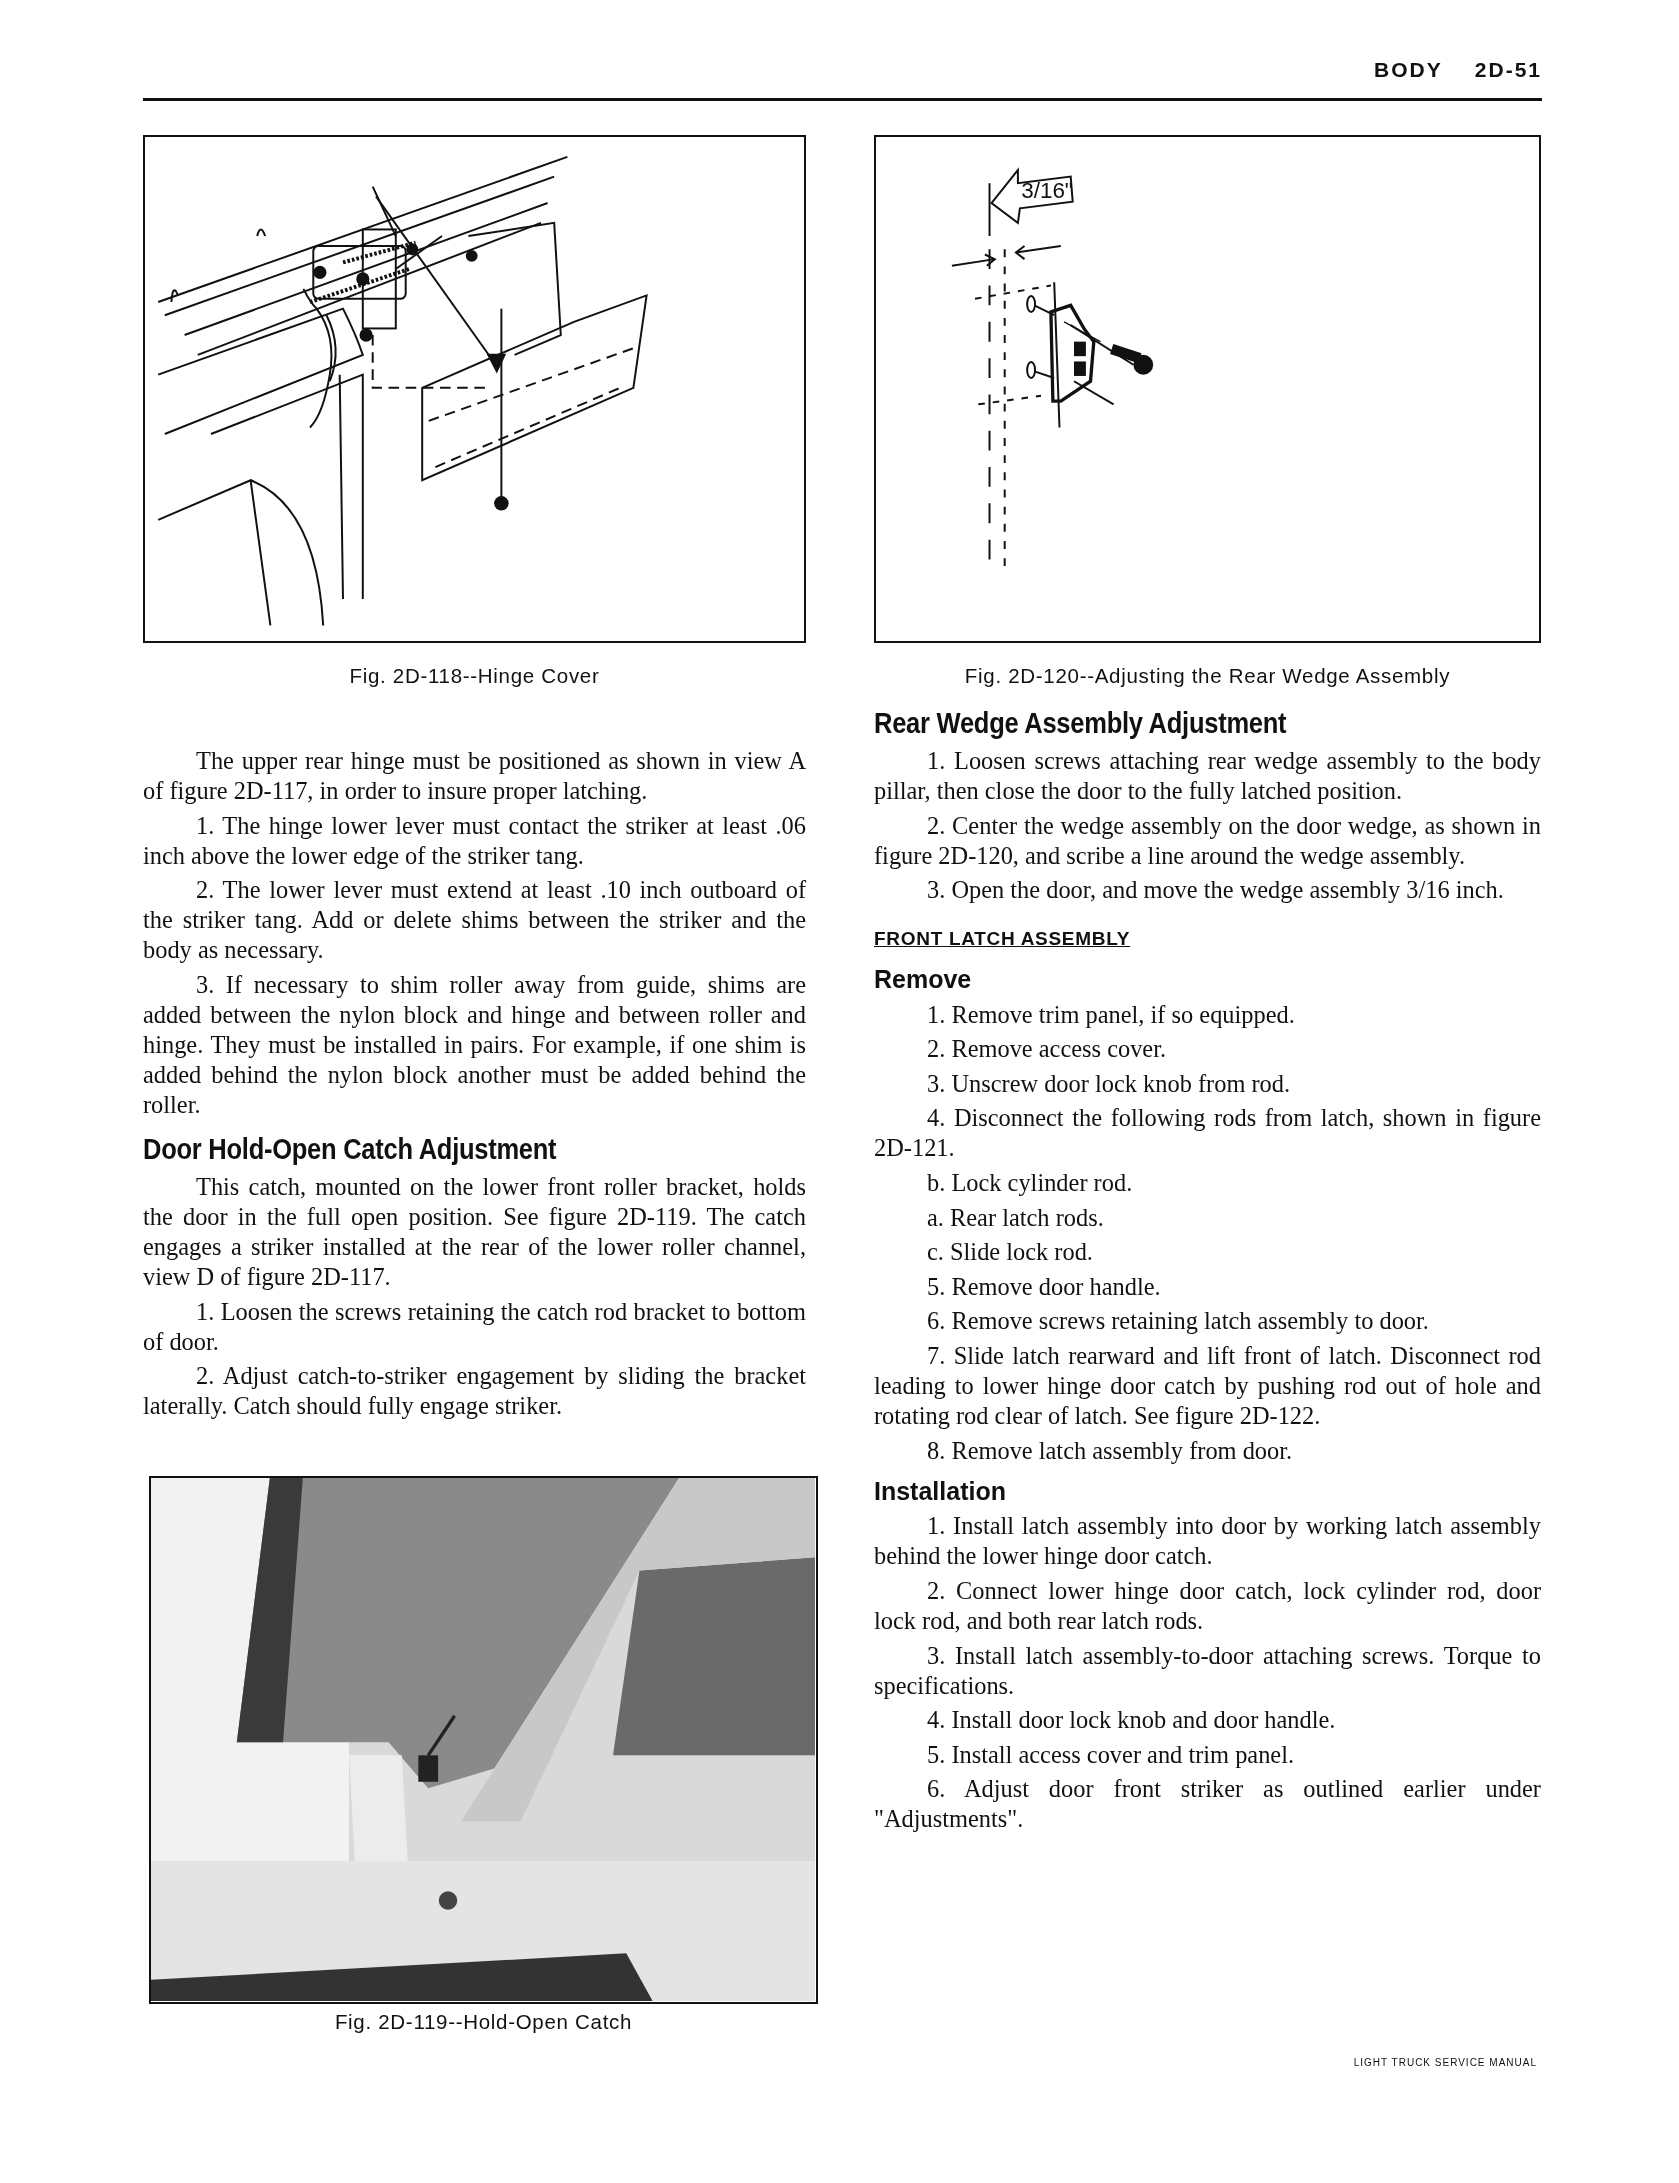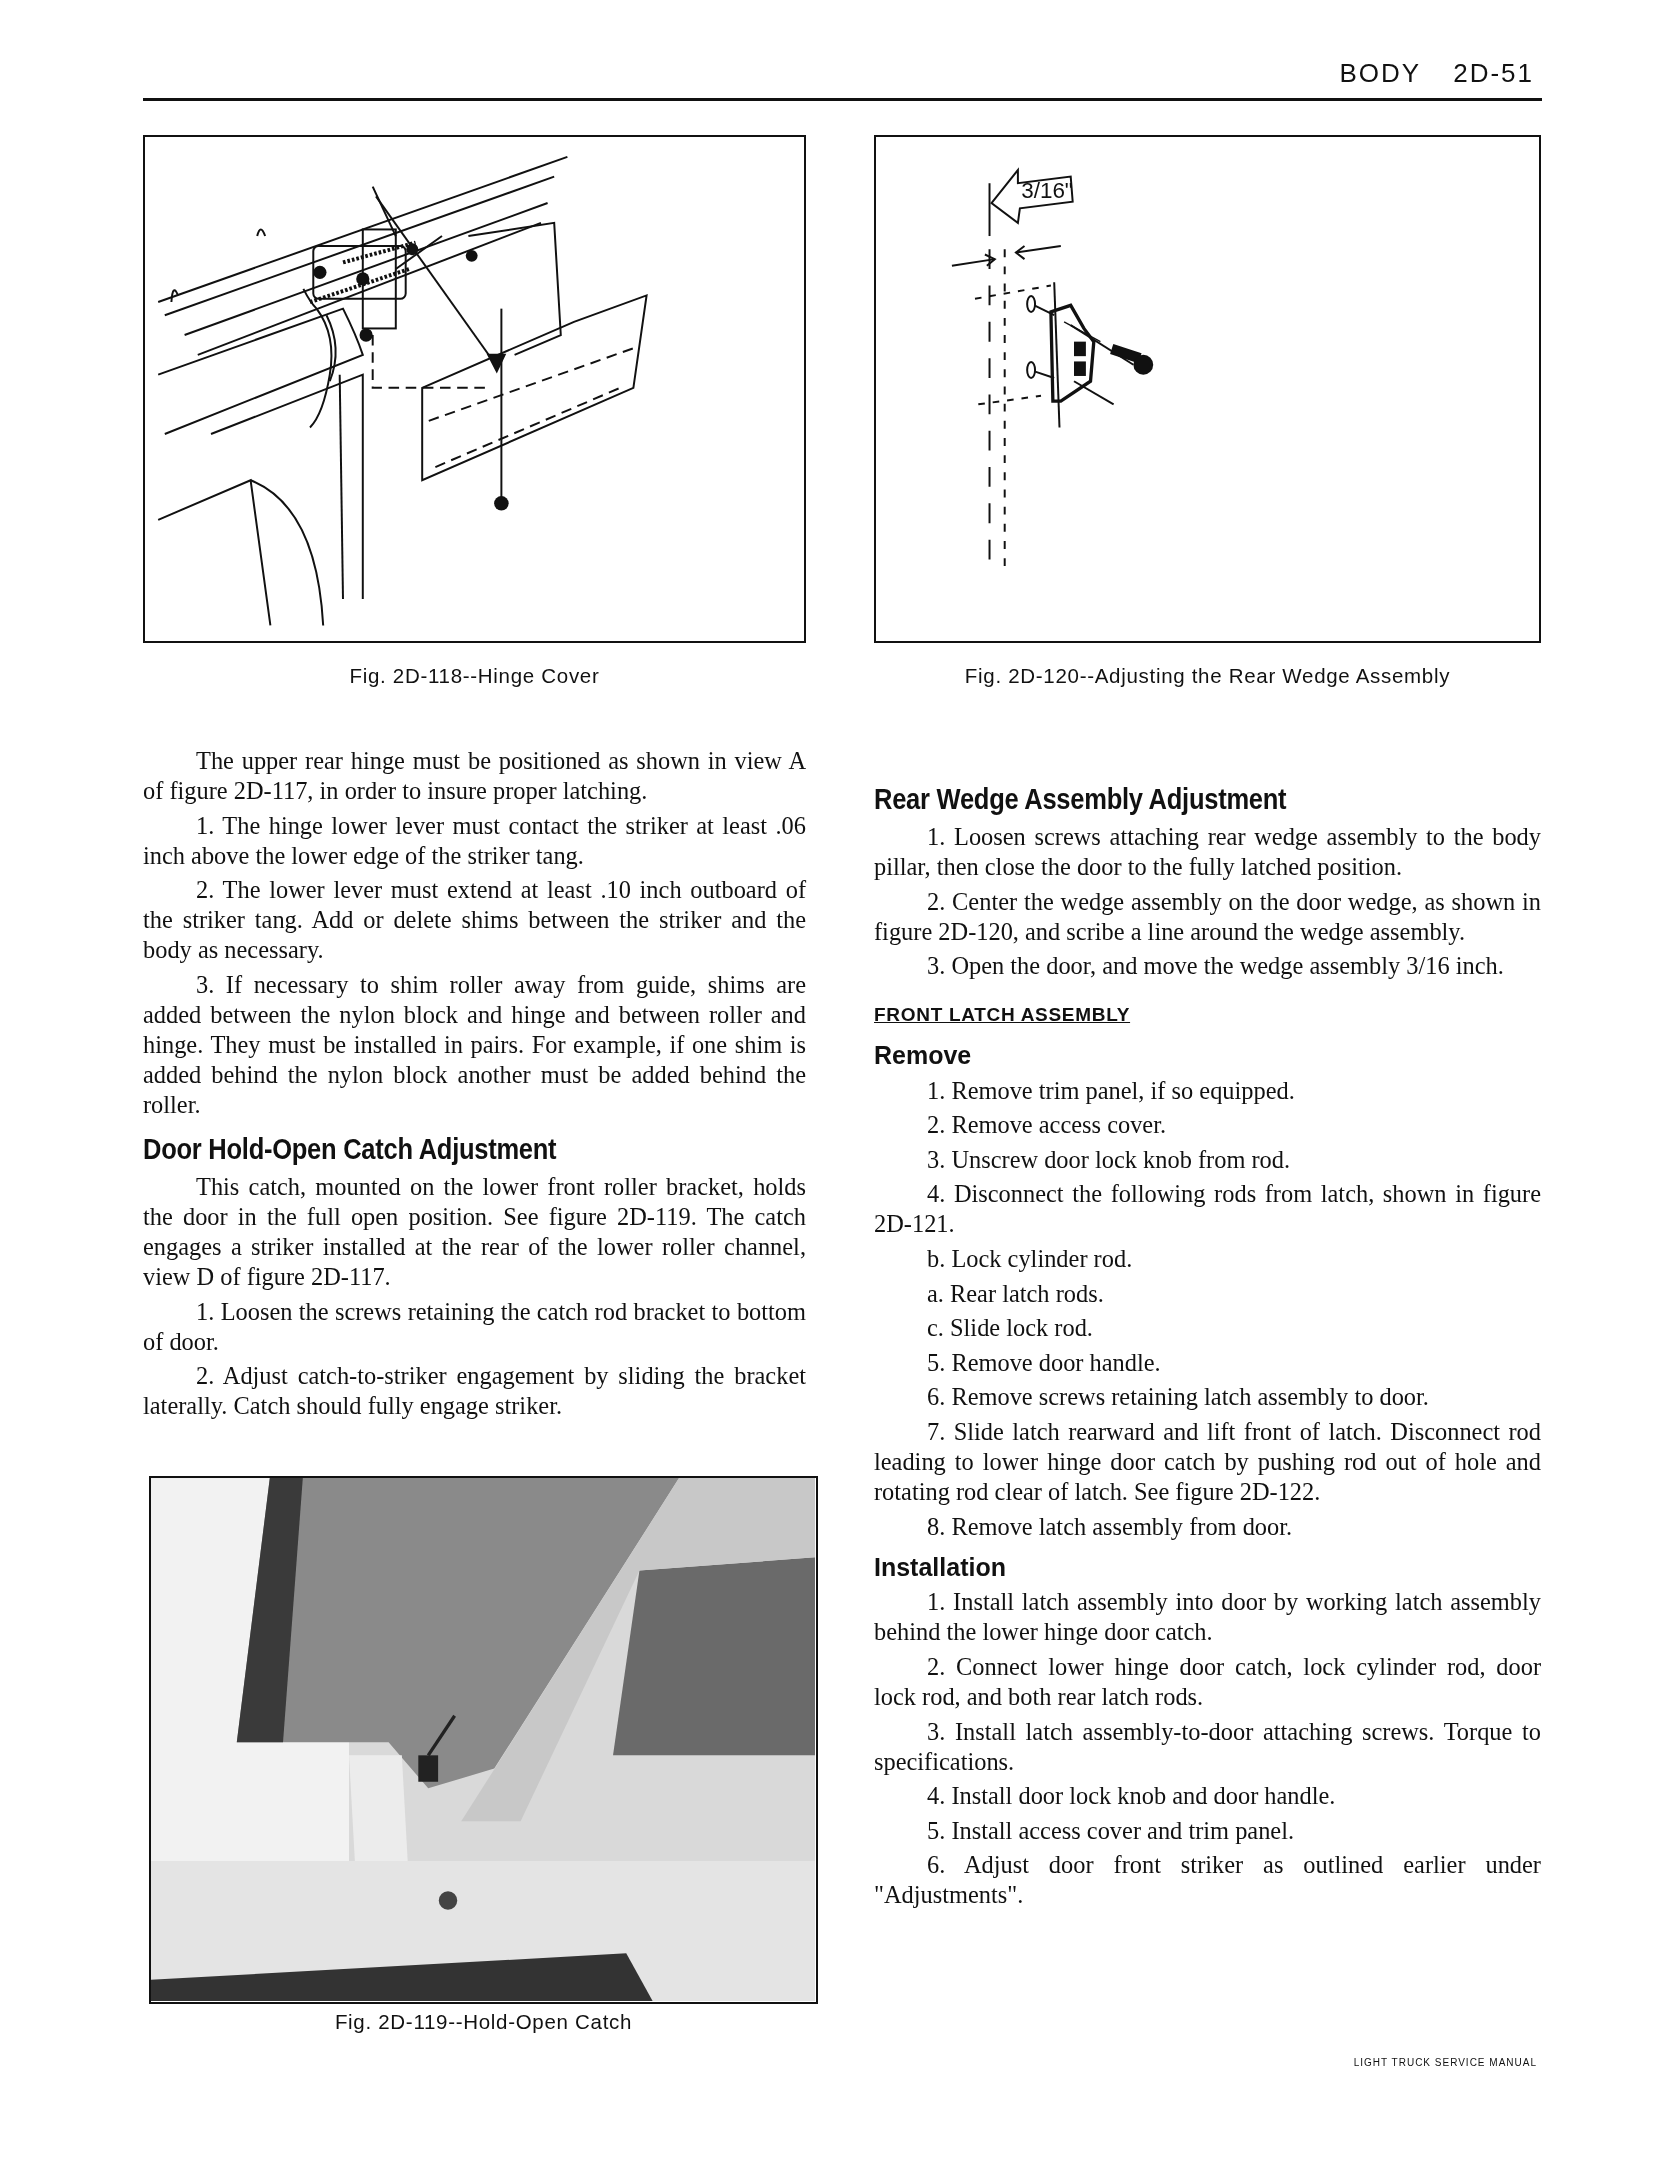--- a/index.html
+++ b/index.html
@@ -1,18 +1,18 @@
 <!DOCTYPE html>
 <html style="font-size:10.6px"><head>
 <meta charset="utf-8">
 <style>
   html, body { margin: 0; padding: 0; background: #ffffff; }
   body { width: 1680px; height: 2183px; position: relative; overflow: hidden; color: #111; }
   .header { position: absolute; left: 143px; top: 58px; width: 1399px; height: 41px; }
-  .header .title { position: absolute; right: 8px; top: 0; font-family: "Liberation Sans", sans-serif; font-weight: normal; font-size: 26px; letter-spacing: 2px; }
+  .header .title { position: absolute; right: 0; top: 0; font-family: "Liberation Sans", sans-serif; font-weight: bold; font-size: 21px; letter-spacing: 2px; }
   .header .title span + span { margin-left: 32px; }
   .header .rule { position: absolute; left: 0; right: 0; top: 40px; height: 3.3px; background: #111; }
 
   .figure { position: absolute; border: 2.6px solid #111; background: #fff; box-sizing: border-box; overflow: hidden; }
   .caption { position: absolute; font-family: "Liberation Sans", sans-serif; font-size: 20.5px; text-align: center; letter-spacing: 0.7px; }
 
   .col { position: absolute; font-family: "Liberation Serif", serif; font-size: 24.4px; line-height: 30px; text-align: justify; }
   .col p { margin: 0 0 4.6px 0; text-indent: 53px; }
   .col h2 { font-family: "Liberation Sans", sans-serif; font-weight: bold; font-size: 29px; margin: 14.5px 0 8px 0; transform: scaleX(0.88); transform-origin: left; white-space: nowrap; letter-spacing: -0.3px; }
   .col h3 { font-family: "Liberation Sans", sans-serif; font-weight: bold; font-size: 25px; margin: 10.6px 0 5.3px 0; }
@@ -132,21 +132,21 @@
     <polygon points="300,420 380,420 390,600 310,600" fill="#ececec"></polygon>
     <rect x="0" y="580" width="1006" height="212" fill="#e4e4e4"></rect>
     <line x1="420" y1="420" x2="460" y2="360" stroke="#222" stroke-width="5"></line>
     <rect x="405" y="420" width="30" height="40" fill="#222"></rect>
     <circle cx="450" cy="640" r="14" fill="#444"></circle>
     <polygon points="0,760 720,720 760,792 0,792" fill="#333"></polygon>
   </svg>
 </div>
 <div class="caption" style="left:149px; top:2010px; width:669px;">Fig. 2D-119--Hold-Open Catch</div>
 
-<div class="col" style="left:874px; top:784px; width:667px;">
+<div class="col" style="left:874px; top:708px; width:667px;">
   <h2 style="margin-top:0;">Rear Wedge Assembly Adjustment</h2>
   <p>1. Loosen screws attaching rear wedge assembly to the body pillar, then close the door to the fully latched position.</p>
   <p>2. Center the wedge assembly on the door wedge, as shown in figure 2D-120, and scribe a line around the wedge assembly.</p>
   <p>3. Open the door, and move the wedge assembly 3/16 inch.</p>
   <h2 class="caps">FRONT LATCH ASSEMBLY</h2>
   <h3>Remove</h3>
   <p>1. Remove trim panel, if so equipped.</p>
   <p>2. Remove access cover.</p>
   <p>3. Unscrew door lock knob from rod.</p>
   <p>4. Disconnect the following rods from latch, shown in figure 2D-121.</p>

